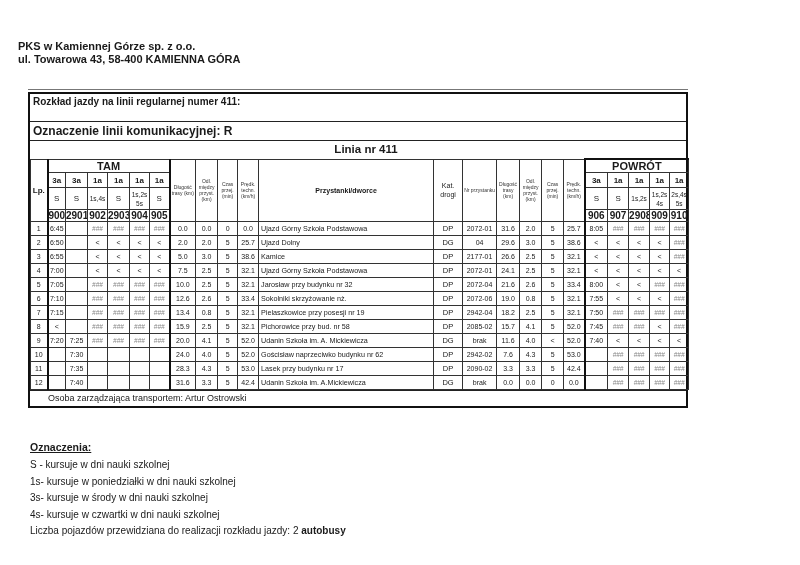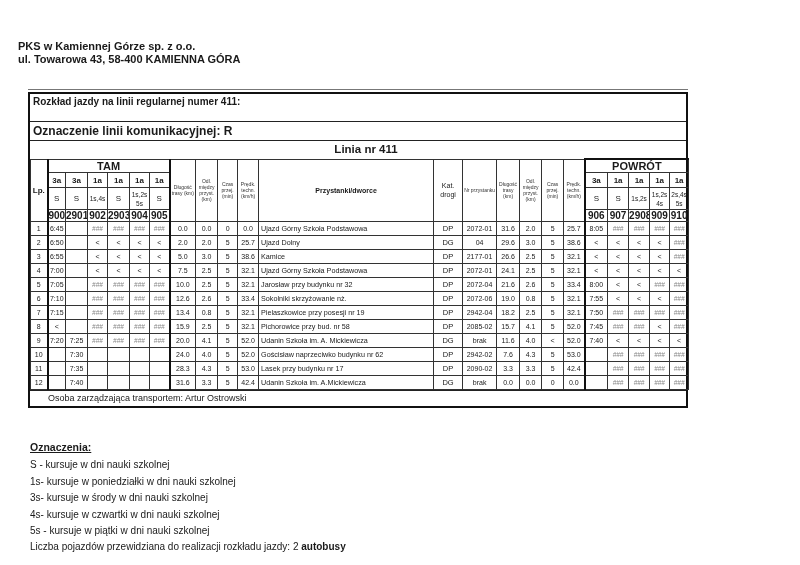--- a/index.html
+++ b/index.html
@@ -436,15 +436,14 @@
 
   <div class="footer">Osoba zarządzająca transportem:  Artur Ostrowski</div>
 </div>
 
 <div class="legend">
   <div class="lt">Oznaczenia:</div>
   <div>S - kursuje w dni nauki szkolnej</div>
   <div>1s- kursuje w poniedziałki w dni nauki szkolnej</div>
   <div>3s- kursuje w środy w dni nauki szkolnej</div>
   <div>4s- kursuje w czwartki w dni nauki szkolnej</div>
-  <div>5s - kursuje w piątki w dni nauki szkolnej</div>
   <div><span>Liczba pojazdów przewidziana do realizacji rozkładu jazdy: 2 </span><b>autobusy</b></div>
 </div>
 
 </body></html>

